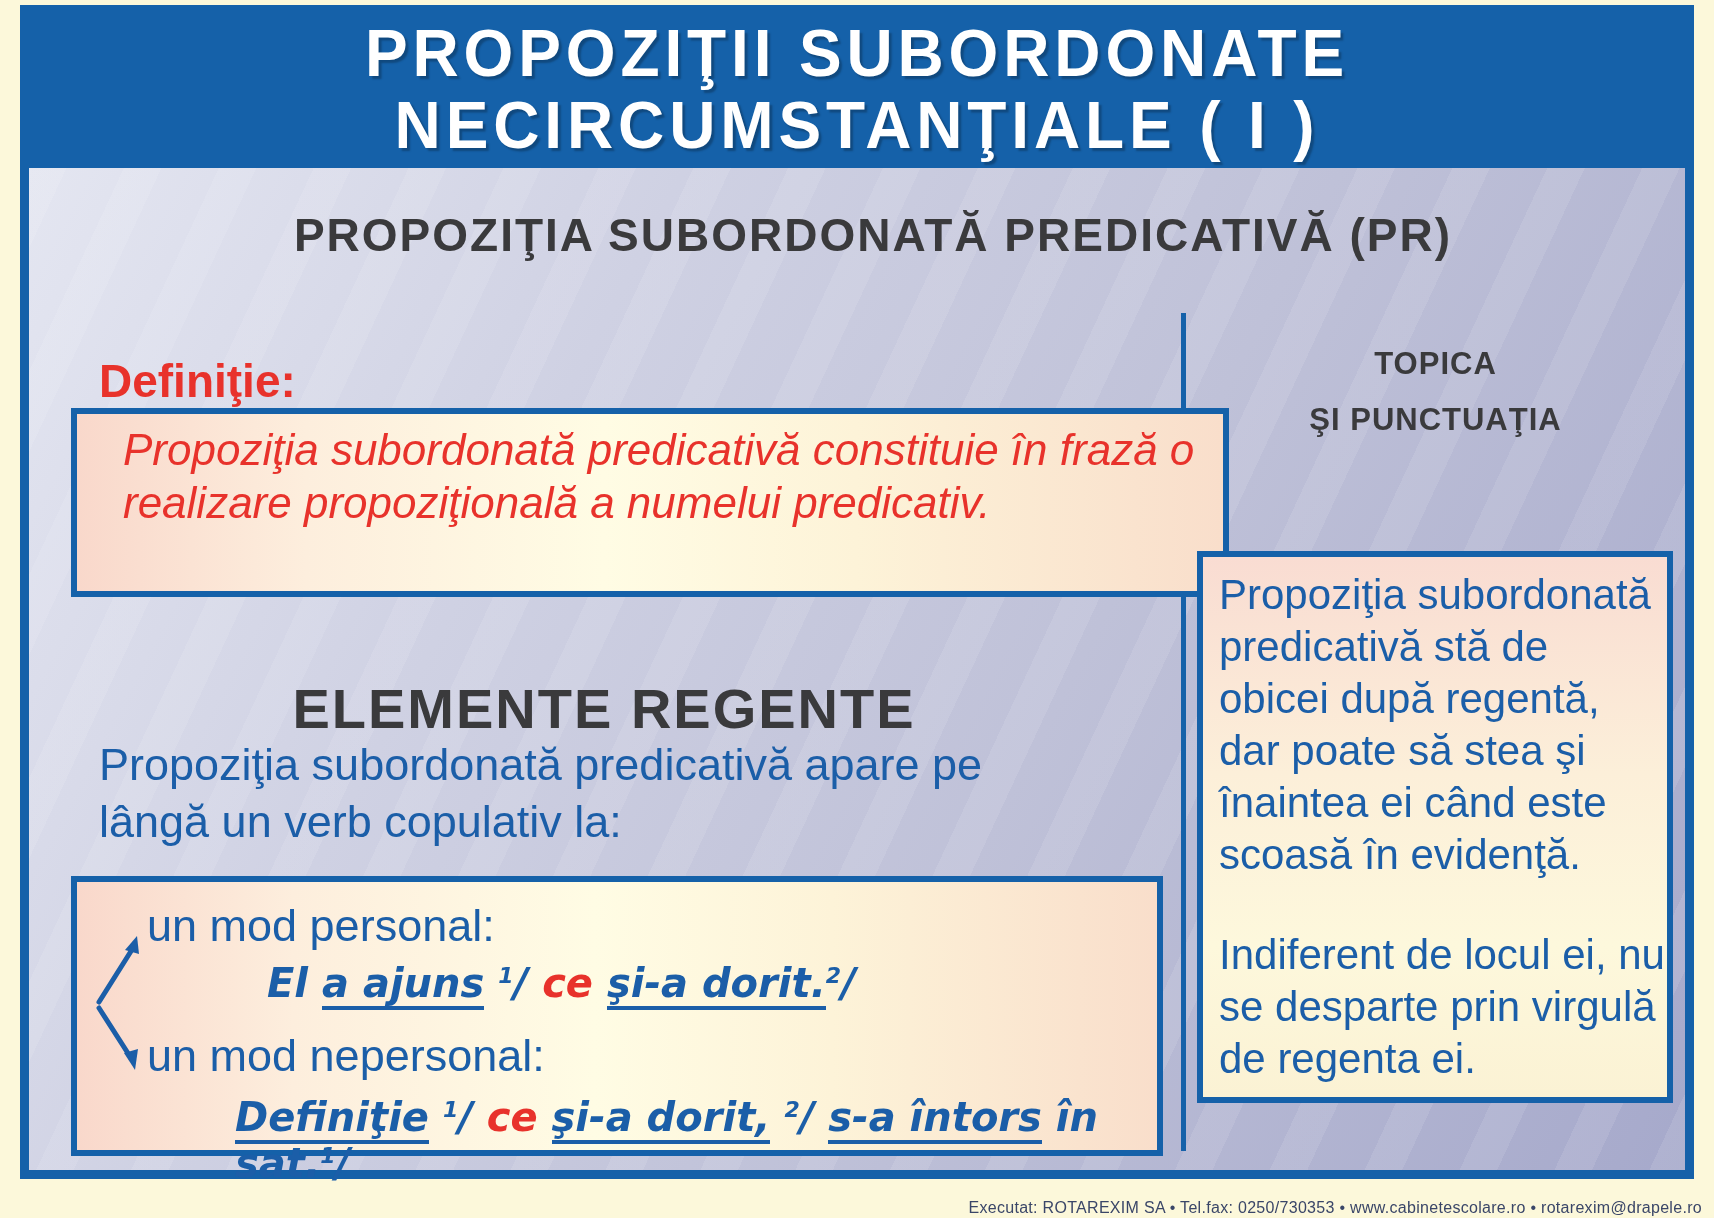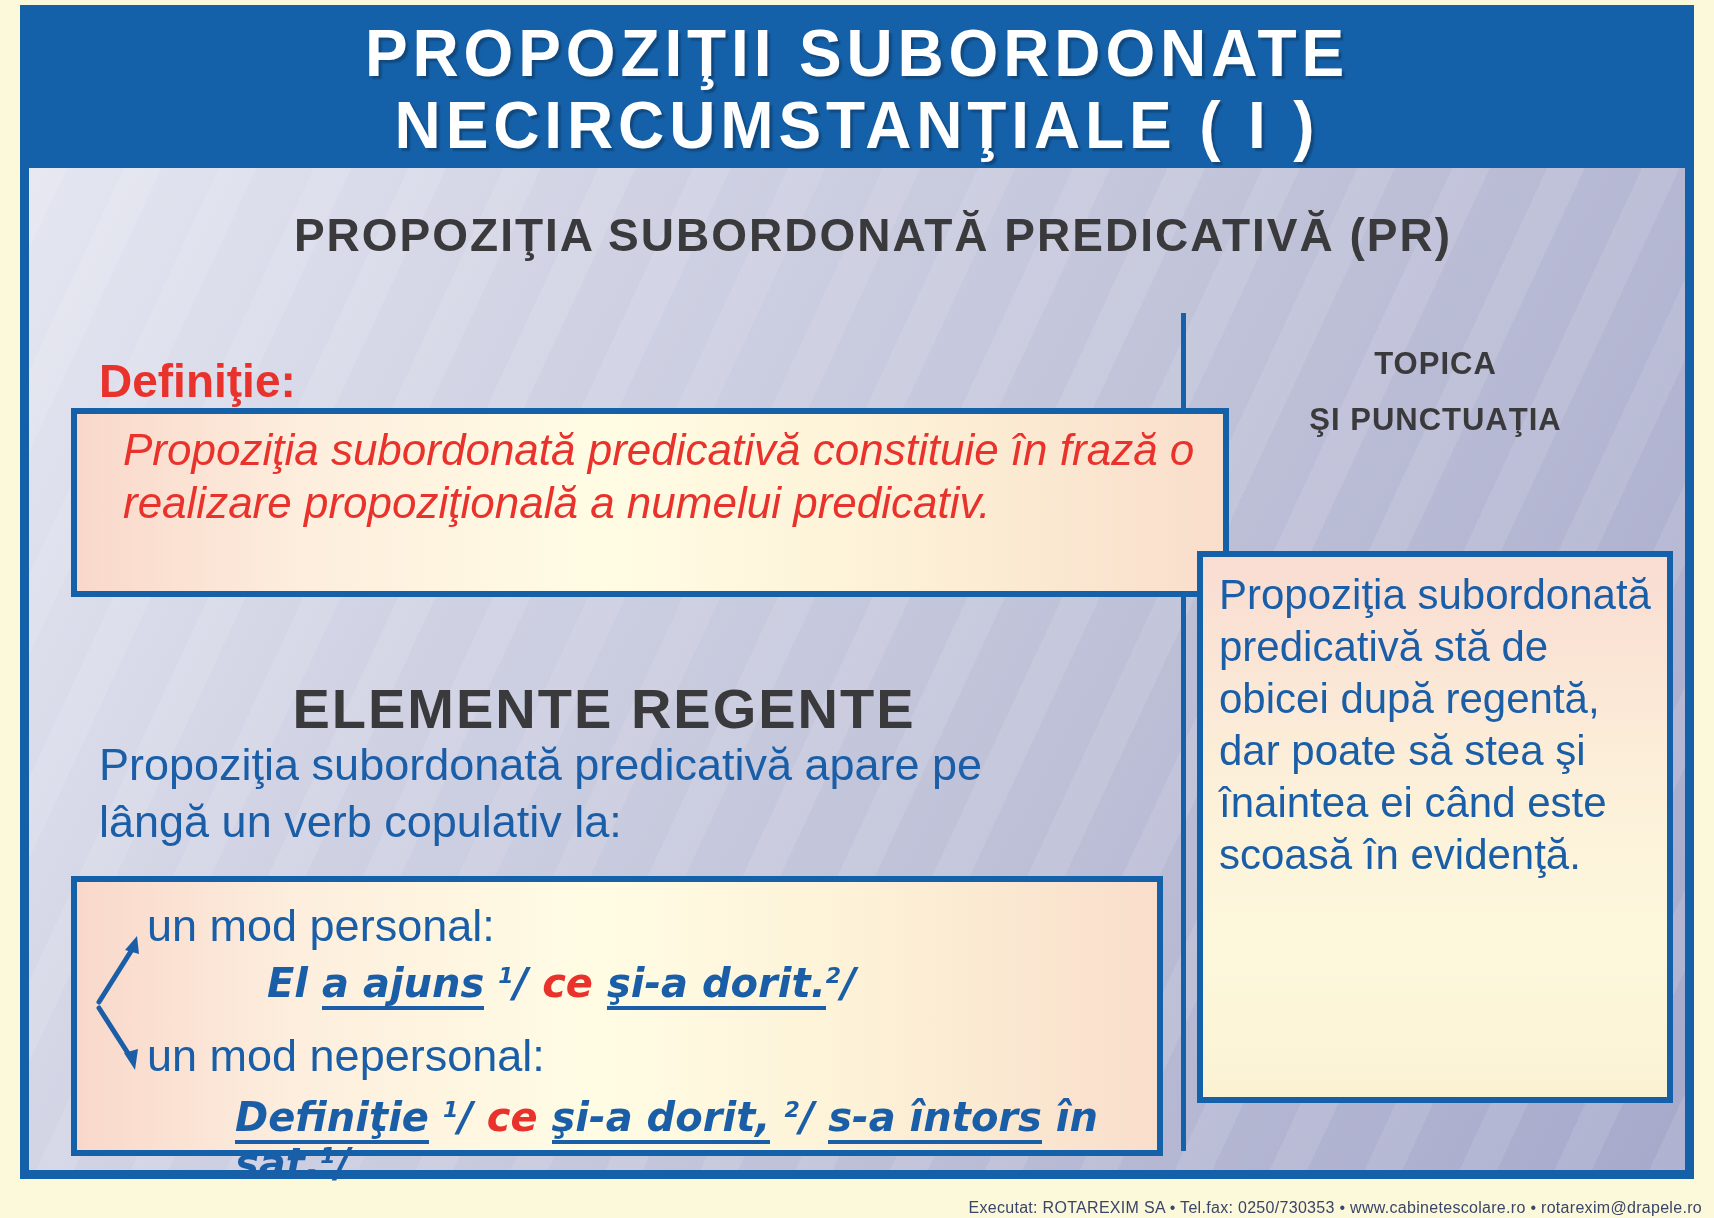--- a/index.html
+++ b/index.html
@@ -112,20 +112,21 @@
         <div class="example ex2"><span class="u">Definiţie</span><span> </span><sup>1</sup><span>/ </span><span class="red">ce</span><span> </span><span class="u">şi-a dorit,</span><span> </span><sup>2</sup><span>/ </span><span class="u">s-a întors</span><span> în sat.</span><sup>1</sup><span>/</span></div>
       </div>
 
       <div class="topica-heading">
         <div>TOPICA</div>
         <div>ŞI PUNCTUAŢIA</div>
       </div>
 
       <div class="topica-box">
         <p>Propoziţia subordonată predicativă stă de obicei după regentă, dar poate să stea şi înaintea ei când este scoasă în evidenţă.</p>
+        <p>Indiferent de locul ei, nu se desparte prin virgulă de regenta ei.</p>
       </div>
 
     </div>
   </div>
 
   <div class="footer">Executat: ROTAREXIM SA  •  Tel.fax: 0250/730353  •  www.cabinetescolare.ro  •  rotarexim@drapele.ro</div>
 
 </div>
 
 </body></html>

